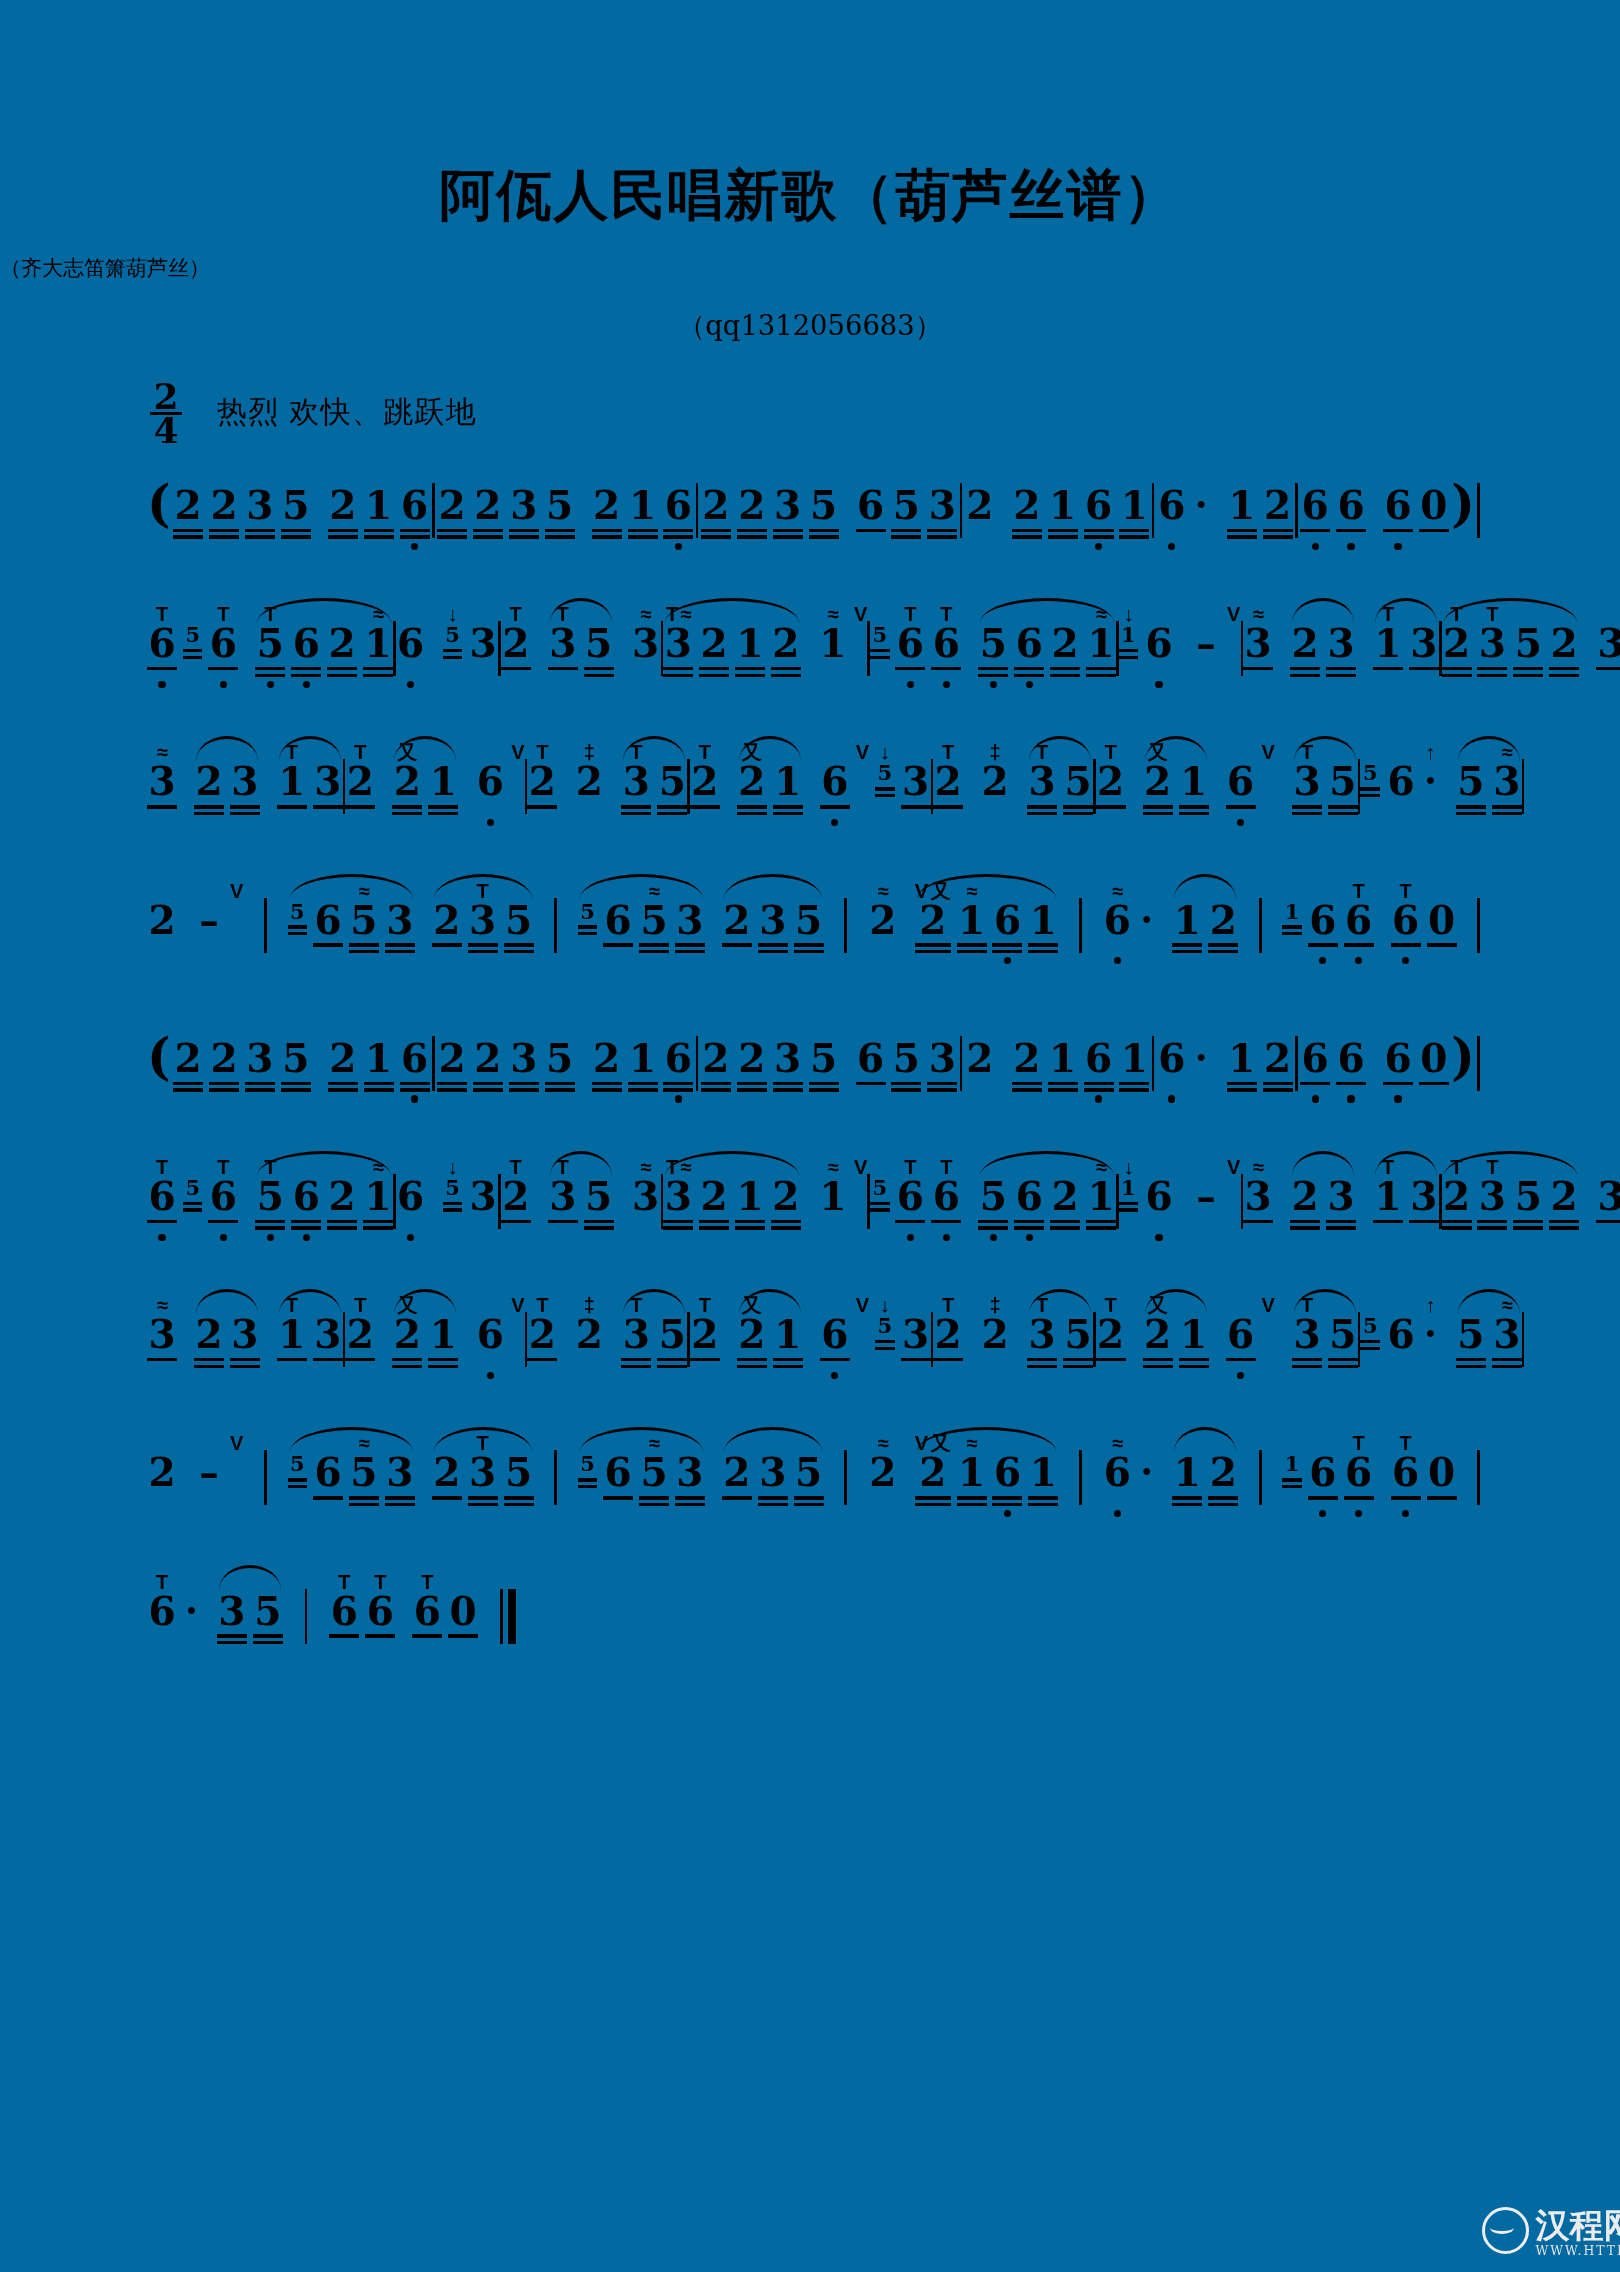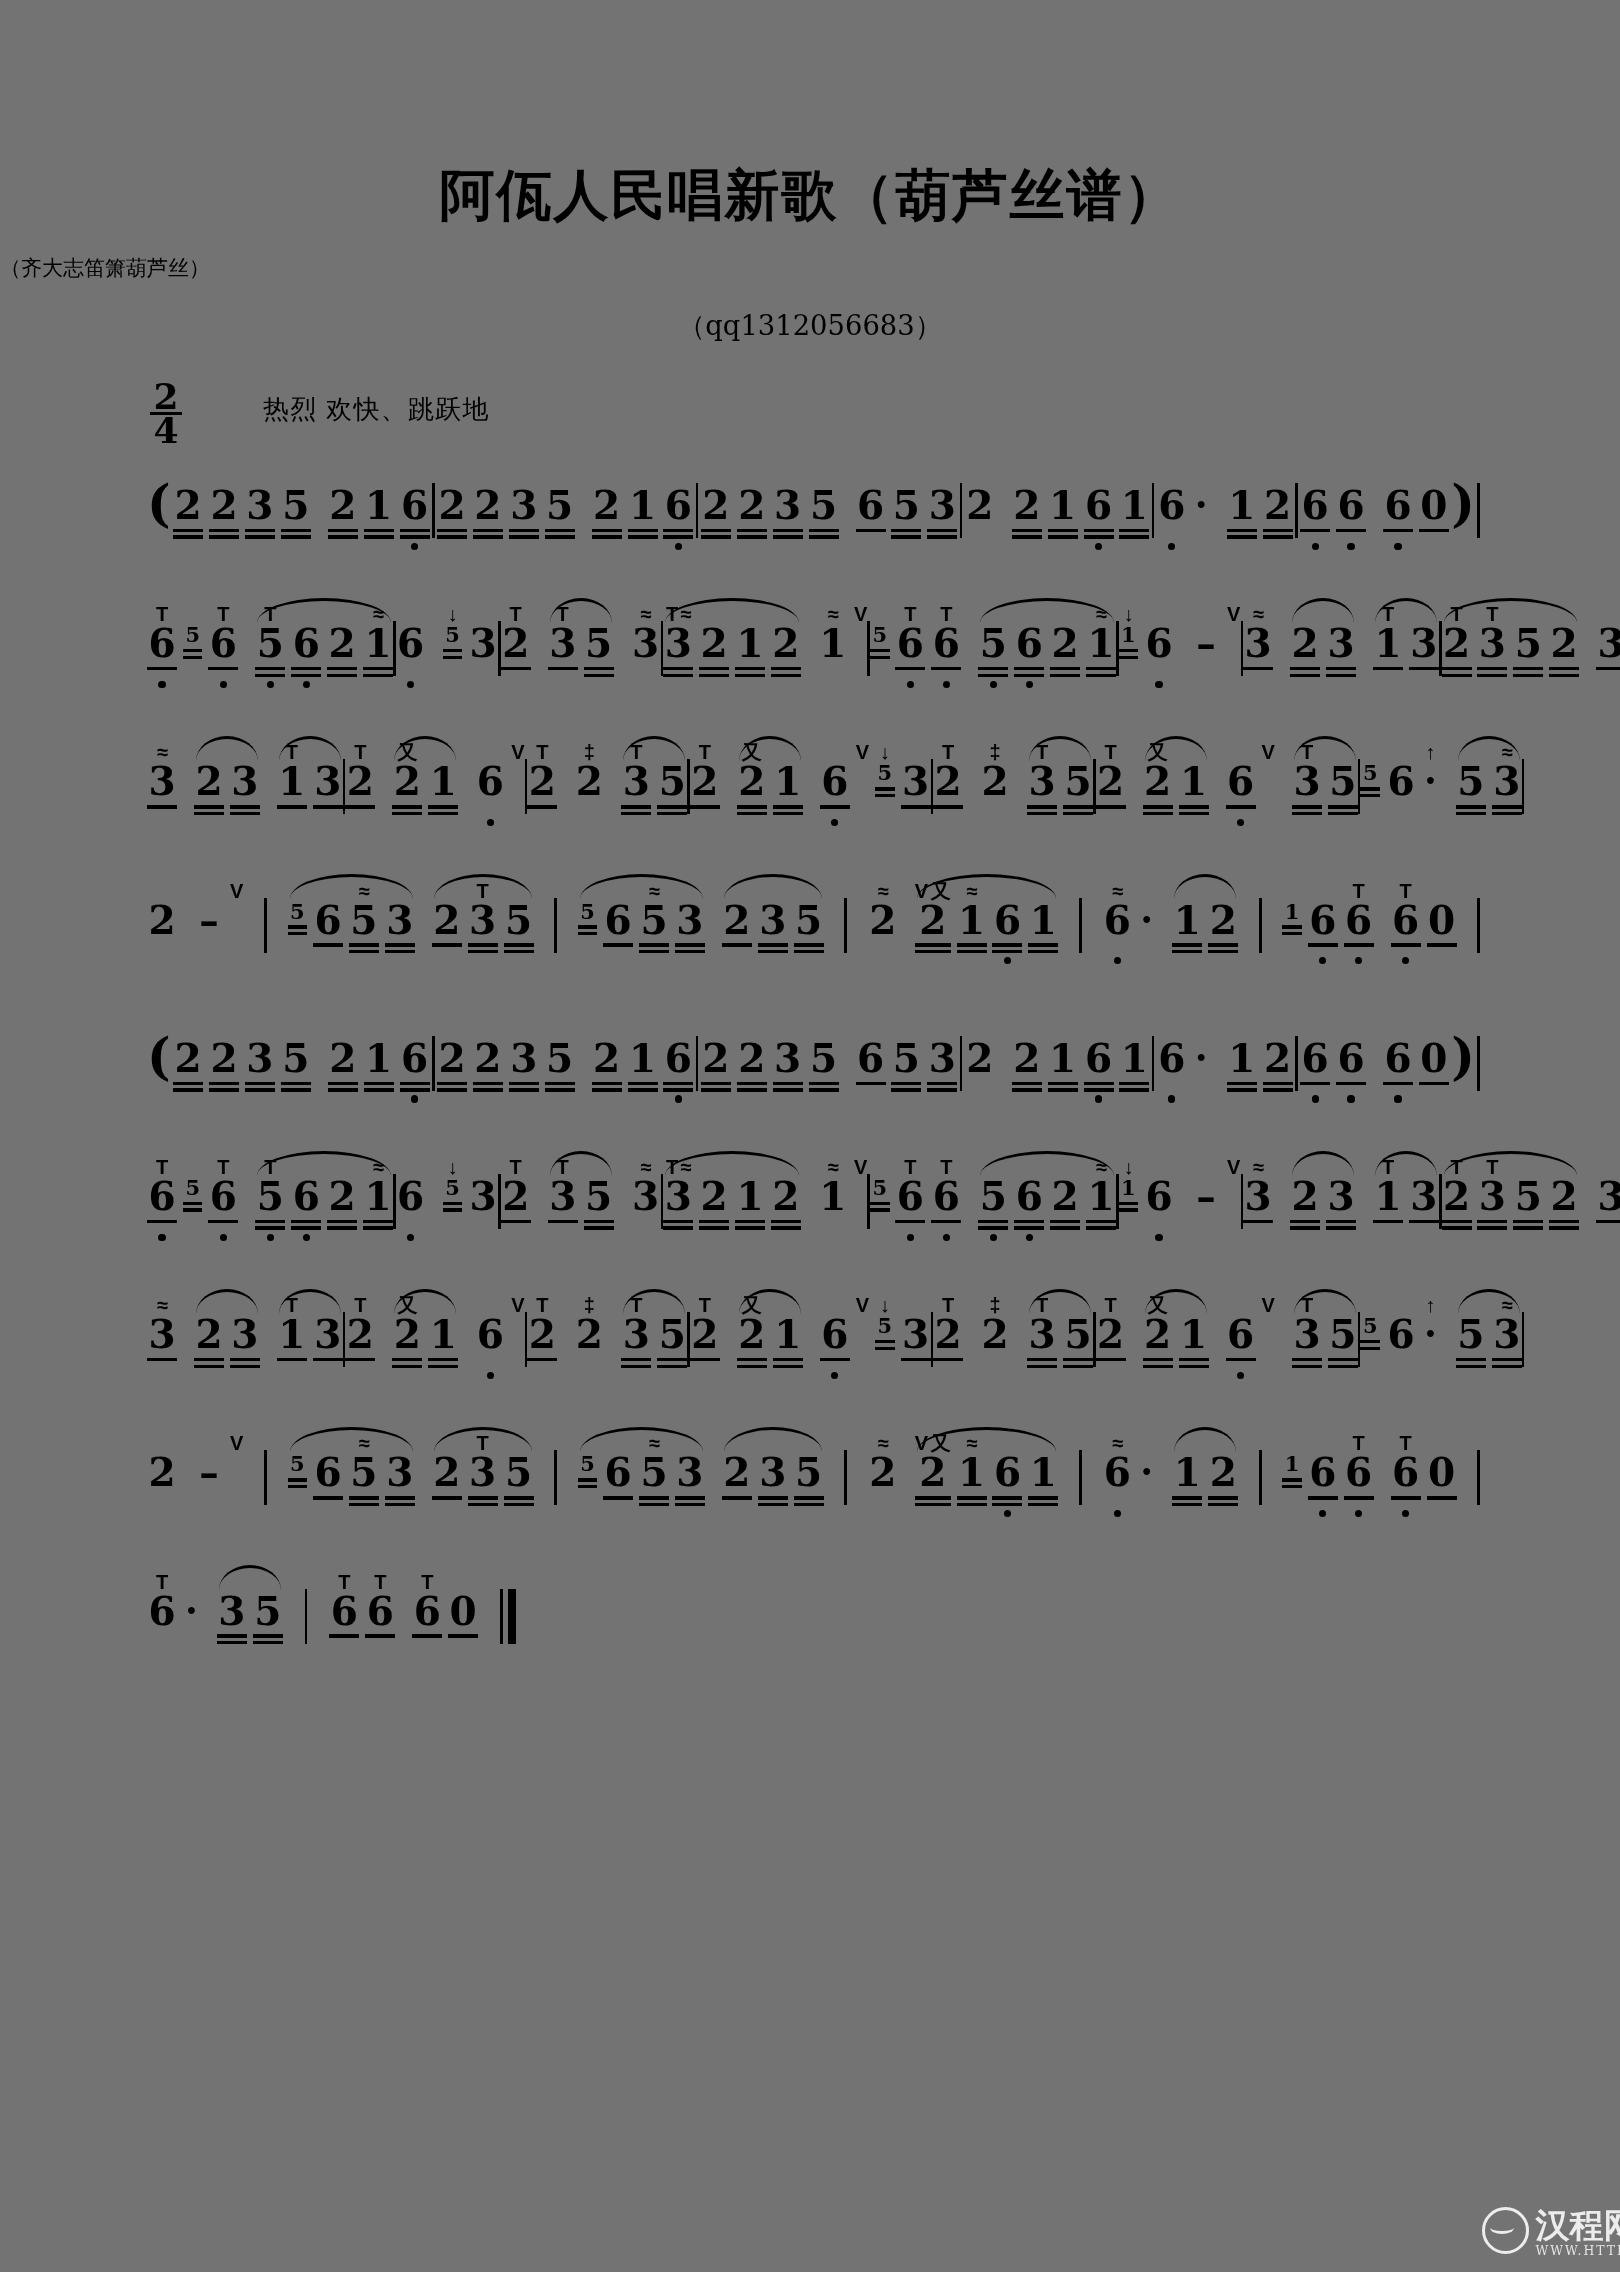--- a/index.html
+++ b/index.html
@@ -1,33 +1,33 @@
 <!DOCTYPE html>
 <html style="font-size:10.5px"><head>
 <meta charset="utf-8">
 <style>
   html,body{margin:0;padding:0;background:#888;}
-  .page{position:relative;width:1620px;height:2273px;background:#737373;overflow:hidden;
+  .page{position:relative;width:1620px;height:2273px;background:#0369a1;overflow:hidden;
         font-family:"Liberation Sans",sans-serif;color:#000;}
 
   
   .title{position:absolute;left:0;right:0;top:159px;text-align:center;
          font-size:55px;font-weight:bold;letter-spacing:2px;}
   .subtitle{position:absolute;left:0;right:0;top:254px;text-align:left;font-size:21px;}
   .qq{position:absolute;left:0;right:0;top:308px;text-align:center;
       font-size:27.4px;font-family:"DejaVu Serif",serif;}
   .credits{position:absolute;left:1282px;top:250px;font-size:27px;line-height:38px;}
   .credits .row{white-space:nowrap;}
   .credits .role{margin-left:14.4px;}
 
   
   .timesig{position:absolute;left:149px;top:382px;width:34px;text-align:center;
            font-family:"DejaVu Serif",serif;font-weight:bold;font-size:36px;line-height:29px;}
   .timesig .tsbar{display:block;height:3.3px;background:#000;margin:0.7px 1.3px;}
-  .tempotext{position:absolute;left:217px;top:392px;font-size:26px;letter-spacing:1.3px;margin-left:46px;}
+  .tempotext{position:absolute;left:217px;top:392px;font-size:30px;letter-spacing:1.3px;}
 
   
   .score-body{position:absolute;left:147px;top:457px;width:1333px;}
   .sysline{display:flex;justify-content:space-between;align-items:flex-start;margin-bottom:44px;}
   .sysline.short{justify-content:flex-start;gap:22px;}
   .measure{display:flex;gap:17px;}
   .group{display:inline-flex;gap:5.9px;position:relative;}
   .group.arc::before{content:"";position:absolute;left:2px;right:2px;top:2.6px;height:22px;
         border-top:3.3px solid #000;border-radius:50% 50% 0 0/100% 100% 0 0;}
   .note{display:inline-flex;flex-direction:column;align-items:center;min-width:30px;}

